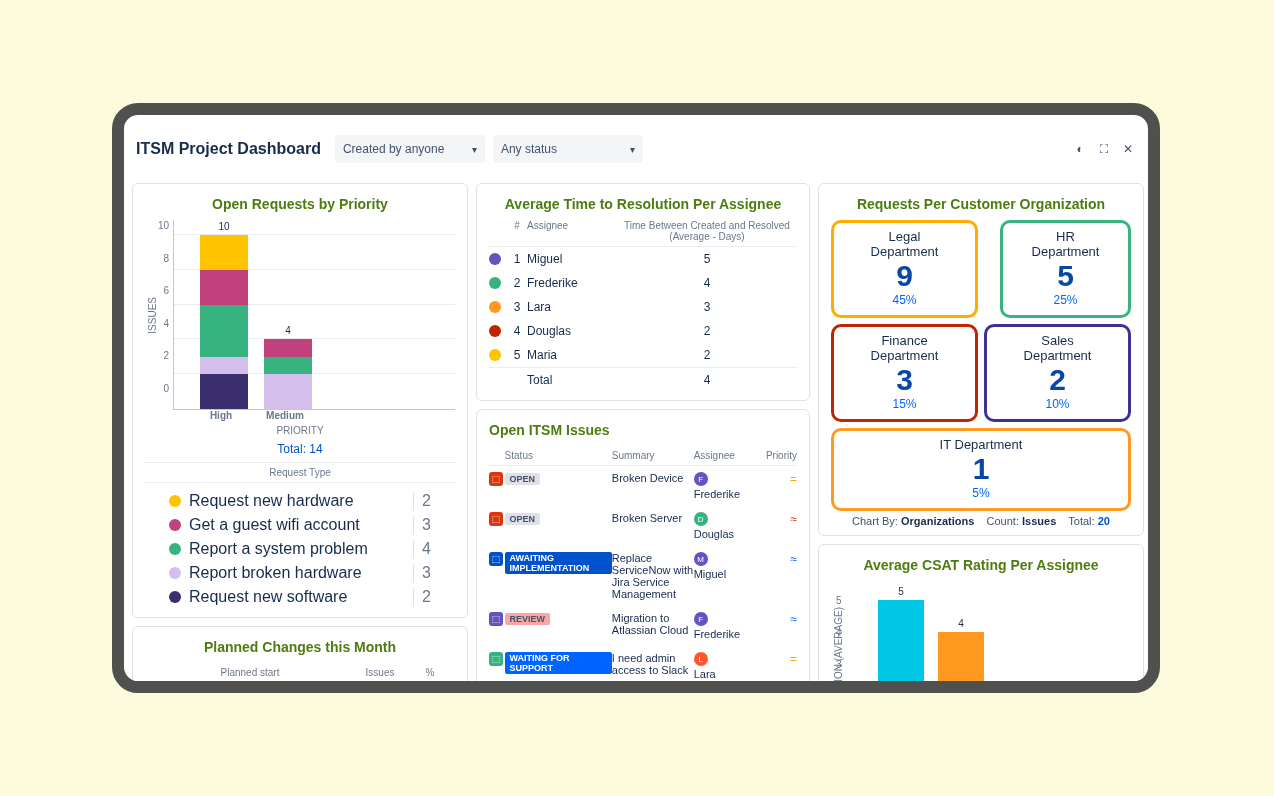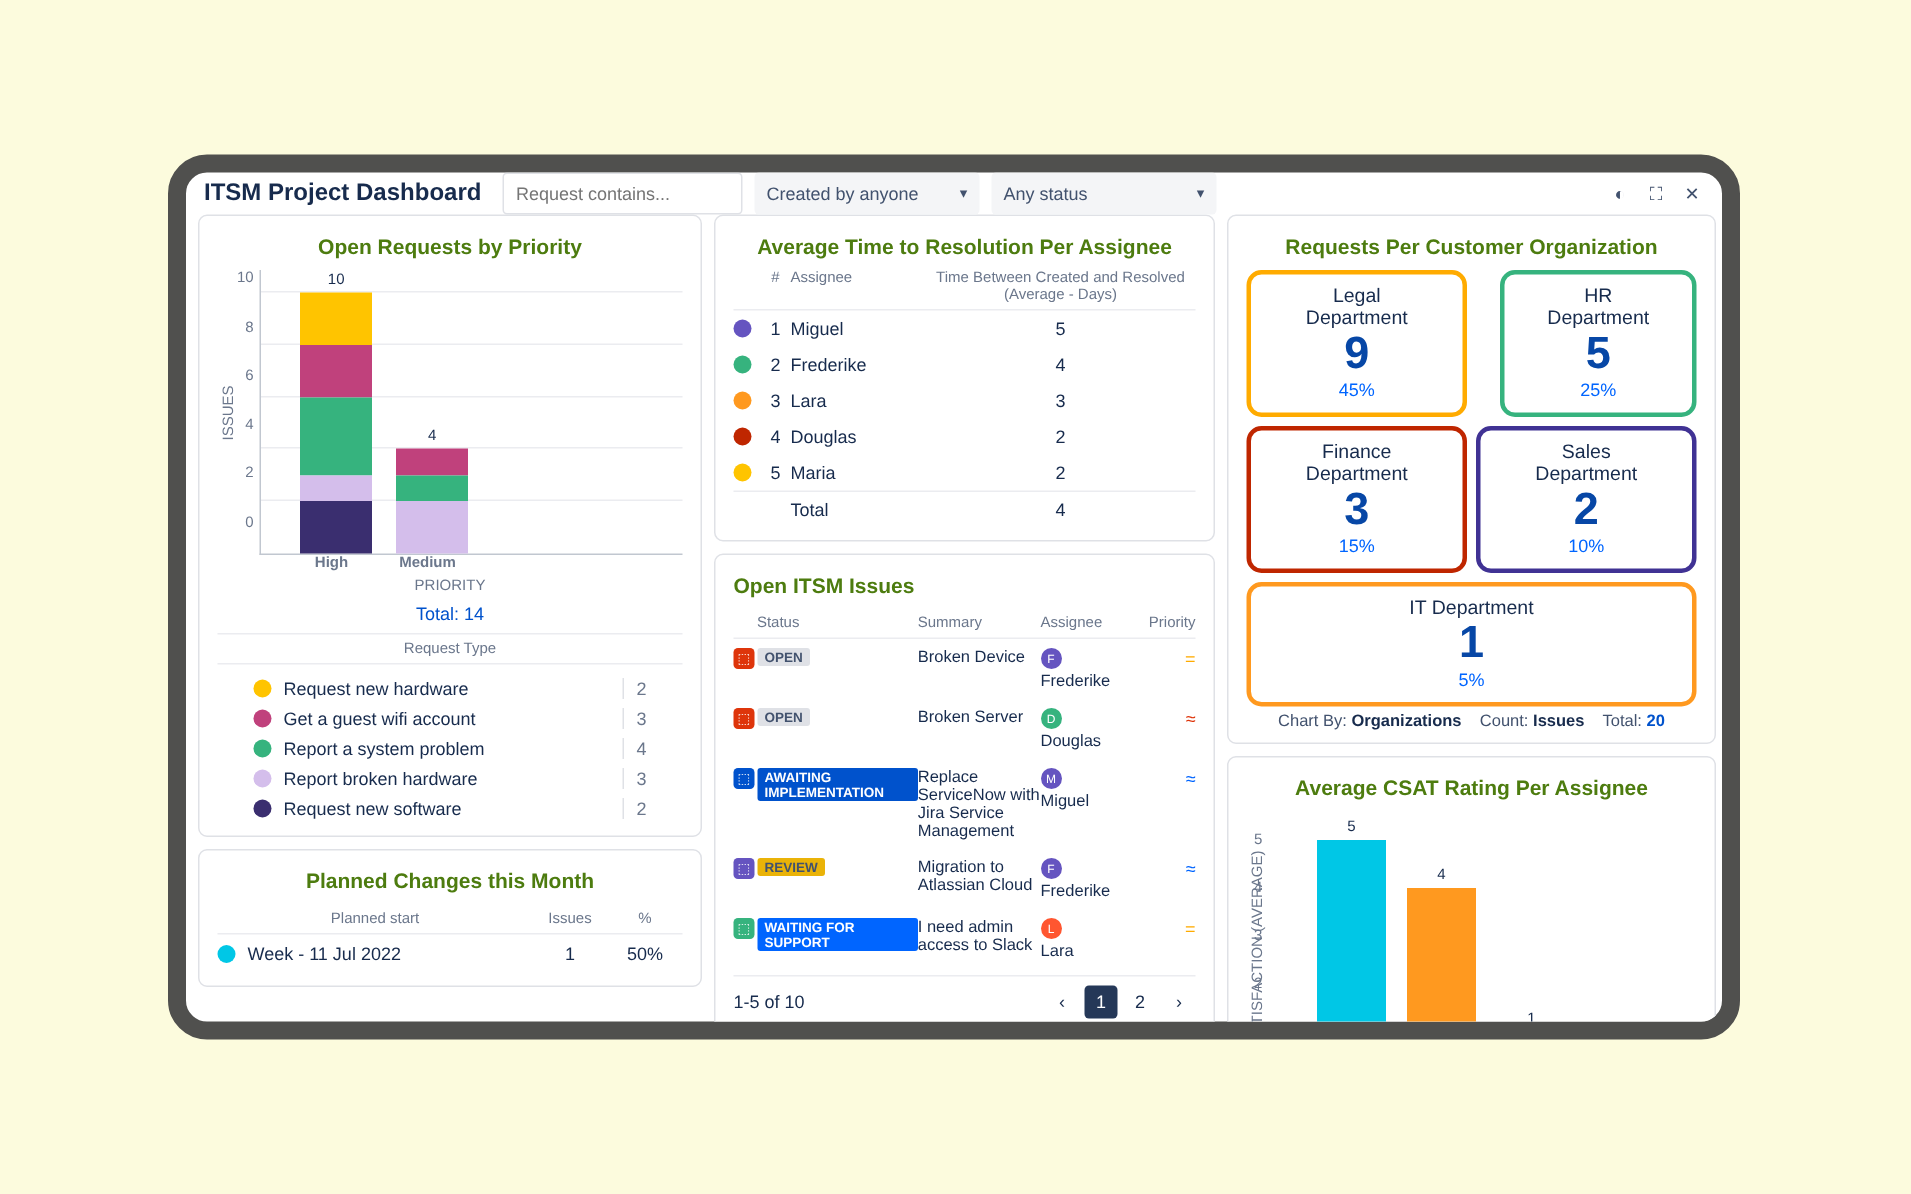--- a/index.html
+++ b/index.html
@@ -18,21 +18,21 @@
     width: 1048px; height: 590px;
     background: #fff;
     border: 12px solid #50504E;
     border-radius: 26px;
     overflow: hidden;
   }
   .header {
     display: flex;
     align-items: center;
     gap: 8px;
-    padding: 0 12px;
+    padding: 20px 12px;
   }
   .title { font-size: 16px; font-weight: 700; color: #172B4D; margin-right: 6px; }
   .search {
     width: 160px; height: 28px;
     border: 1px solid #dfe1e6;
     border-radius: 3px;
     padding: 0 8px;
     font-size: 12px;
     color: #6B778C;
     background: #fff;
@@ -79,21 +79,21 @@
   .gridline { position: absolute; left: 0; right: 0; height: 1px; background: #EBECF0; }
   .bar-group { position: absolute; bottom: 0; width: 48px; display: flex; flex-direction: column-reverse; }
   .seg { width: 100%; }
   .bar-label { position: absolute; top: -14px; left: 50%; transform: translateX(-50%); font-size: 10px; }
   .xticks { display: flex; margin-left: 24px; font-weight: bold; }
   .xtick { width: 78px; text-align: center; font-size: 10px; color: #6B778C; }
   .xaxis-label { text-align: center; font-size: 10px; color: #6B778C; margin-top: 4px; }
   .chart-total { text-align: center; font-size: 12px; margin-top: 6px; }
   .chart-total span { color: #0052CC; }
   .legend-title { text-align: center; font-size: 10px; color: #6B778C; border-top: 1px solid #EBECF0; border-bottom: 1px solid #EBECF0; padding: 4px 0; margin: 6px 0; }
-  .legend-row { display: flex; align-items: center; gap: 8px; font-size: 12px; padding: 3px 24px; }
+  .legend-row { display: flex; align-items: center; gap: 8px; font-size: 16px; padding: 3px 24px; }
   .dot { width: 12px; height: 12px; border-radius: 50%; flex-shrink: 0; }
   .legend-count { margin-left: auto; color: #6B778C; border-left: 1px solid #DFE1E6; padding-left: 8px; }
 
   
   .pc-head { display: flex; font-size: 10px; color: #6B778C; border-bottom: 1px solid #EBECF0; padding: 4px 0; }
   .pc-c1 { flex: 1; text-align: center; }
   .pc-c2 { width: 50px; text-align: center; }
   .pc-c3 { width: 50px; text-align: center; }
   .pc-row { display: flex; align-items: center; font-size: 12px; padding: 6px 0; }
   .pc-row .dot { margin-right: 8px; }
@@ -112,21 +112,21 @@
   .ic-icon { width: 16px; }
   .ic-status { width: 110px; }
   .ic-summary { width: 84px; }
   .ic-assignee { width: 70px; }
   .ic-priority { width: 36px; text-align: right; }
   .itsm-row { display: flex; font-size: 11px; padding: 6px 0; align-items: flex-start; }
   .type-icon { width: 14px; height: 14px; border-radius: 3px; display: inline-flex; align-items: center; justify-content: center; color: #fff; font-size: 9px; }
   .lozenge { display: inline-block; font-size: 9px; font-weight: 700; padding: 1px 5px; border-radius: 2px; }
   .loz-open { background: #DFE1E6; color: #42526E; }
   .loz-await { background: #0052CC; color: #fff; }
-  .loz-review { background: #eab308; color: #42526E; }
+  .loz-review { background: #fca5a5; color: #42526E; }
   .loz-wait { background: #0065FF; color: #fff; }
   .assignee-cell { display: flex; flex-direction: column; gap: 2px; }
   .avatar { width: 14px; height: 14px; border-radius: 50%; color: #fff; font-size: 8px; display: inline-flex; align-items: center; justify-content: center; }
   .prio { font-size: 12px; }
   .pager { display: flex; align-items: center; gap: 4px; margin-top: 4px; font-size: 12px; border-top: 1px solid #EBECF0; padding-top: 6px; }
   .pager .btn { width: 22px; height: 22px; display: inline-flex; align-items: center; justify-content: center; border-radius: 3px; }
   .pager .btn.active { background: #253858; color: #fff; }
   .pager-range { margin-right: auto; }
 
   
@@ -150,21 +150,20 @@
   .csat-label { position: absolute; top: -14px; left: 50%; transform: translateX(-50%); font-size: 10px; }
   .csat-ytick { position: absolute; left: -14px; font-size: 10px; color: #6B778C; transform: translateY(50%); }
 </style>
 </head>
 <body>
 
 <div class="frame">
 
   <div class="header">
     <div class="title">ITSM Project Dashboard</div>
-    <input class="search" placeholder="Request contains..." style="">
     <div class="dropdown">
         <span>Created by anyone</span>
       </div>
     <div class="dropdown">
         <span>Any status</span>
       </div>
     <div class="hdr-icons">
       <span class="icon">◐</span>
       <span class="icon">⛶</span>
       <span class="icon">✕</span>

